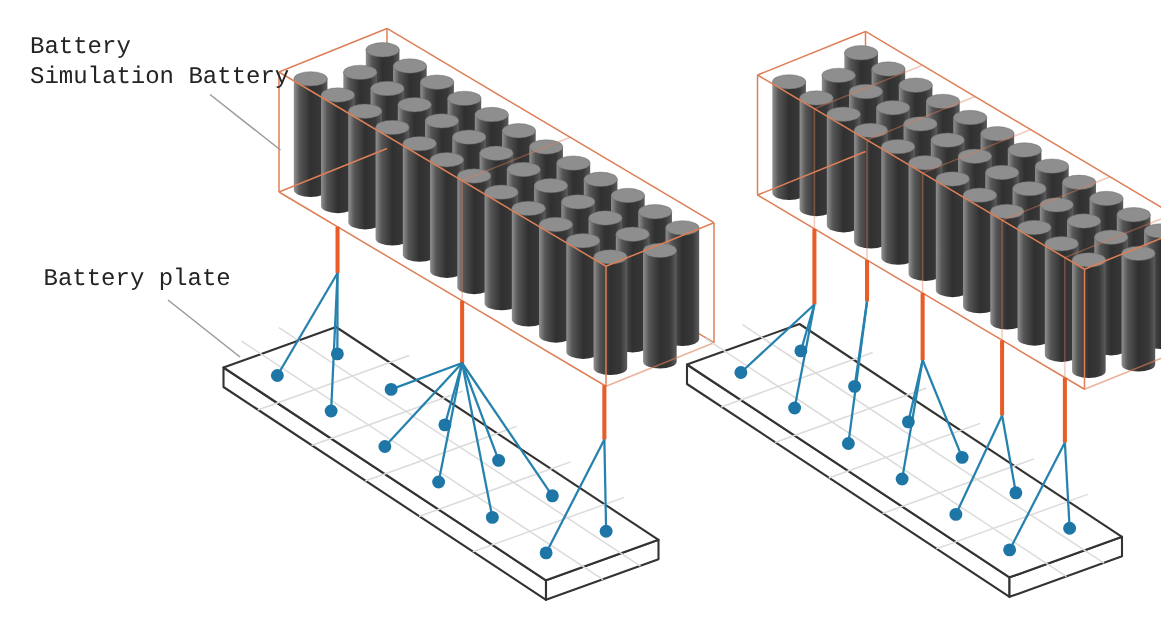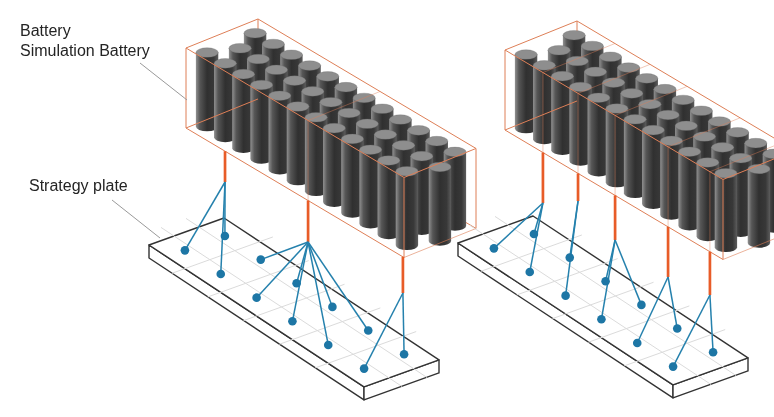--- a/index.html
+++ b/index.html
@@ -10,21 +10,21 @@
     overflow:hidden;
     font-family:"Liberation Sans", sans-serif;
   }
   .stage svg{position:absolute;left:0;top:0;}
   .lbl{
     position:absolute;
     color:#242424;
     font-size:16px;
     line-height:20px;
     white-space:nowrap;
-    font-family:Liberation Sans, sans-serif;
+    font-family:Liberation Mono, monospace;
   }
   .lbl-battery{left:20px;top:21px;}
   .lbl-cooling{left:29px;top:176px;}
 </style>
 </head>
 <body>
 
 <div class="stage">
   <svg width="774" height="417" viewBox="0 0 774 417">
       <defs>
@@ -334,14 +334,14 @@
       <g>
         <line x1="112" y1="200" x2="160" y2="238" stroke="#9a9a9a" stroke-width="1" fill="none"></line>
       </g>
     </svg>
 
   <div class="lbl lbl-battery">
     <div>Battery</div>
     <div>Simulation Battery</div>
   </div>
 
-  <div class="lbl lbl-cooling">Strategy plate</div>
+  <div class="lbl lbl-cooling">Battery plate</div>
 </div>
 
 </body></html>

